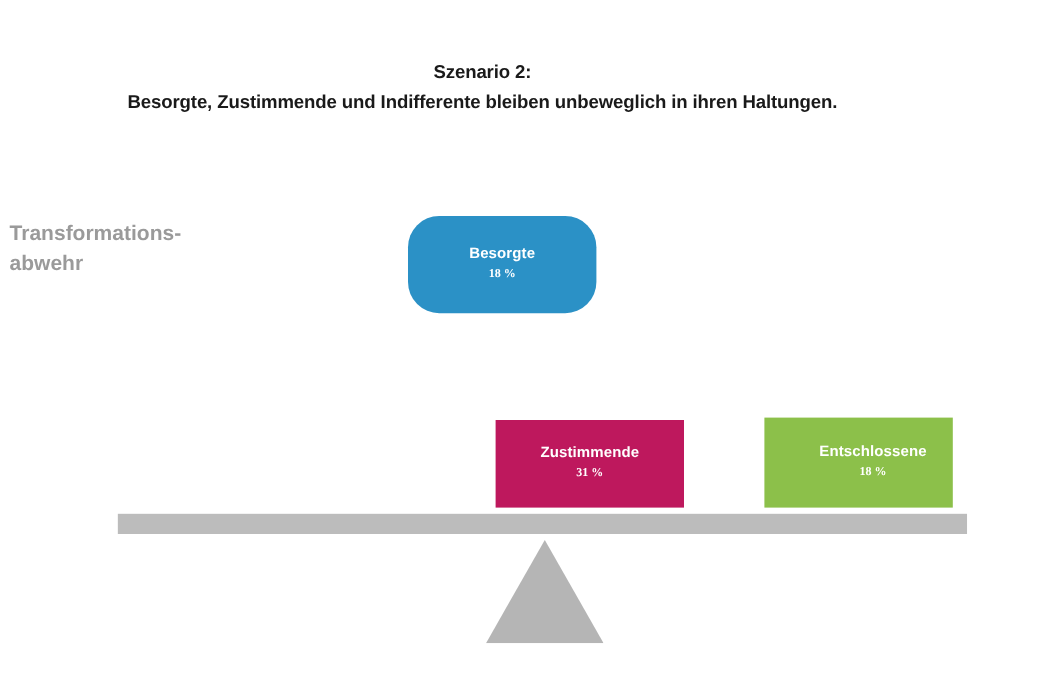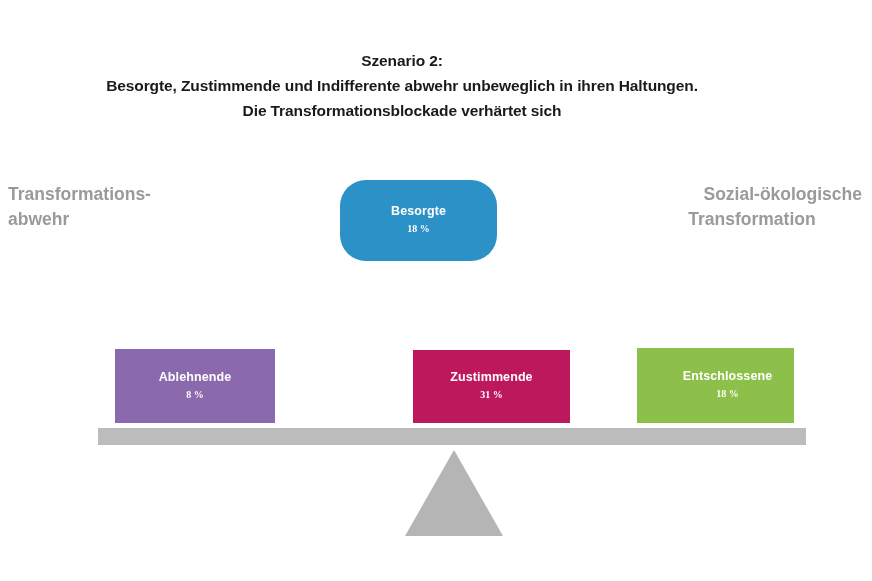--- a/index.html
+++ b/index.html
@@ -105,44 +105,35 @@
     height: 86px;
   }
 </style>
 </head>
 <body>
 
 <div id="stage">
 
   <div class="title-block">
     <div class="title-line">Szenario 2:</div>
-    <div class="title-line">Besorgte, Zustimmende und Indifferente abwehr unbeweglich in ihren Haltungen.</div>
-    <div class="title-line">Die Transformationsblockade verhärtet sich</div>
+    <div class="title-line">Besorgte, Zustimmende und Indifferente bleiben unbeweglich in ihren Haltungen.</div>
   </div>
 
   <div class="pole-label pole-left" style="color: rgb(154, 154, 154);">
     <span class="l1">Transformations-</span>
     <span class="l2">abwehr</span>
   </div>
 
-  <div class="pole-label pole-right" style="color: rgb(154, 154, 154);">
-    <span class="l1">Sozial-ökologische</span>
-    <span class="l2">Transformation</span>
-  </div>
 
   <div class="block" id="block-besorgte" style="background: rgb(43, 145, 198); border-radius: 26px;">
     <span class="b-name">Besorgte</span>
     <span class="b-val">18 %</span>
   </div>
 
 
-  <div class="block" id="block-ablehnende" style="background: rgb(138, 106, 173);">
-    <span class="b-name">Ablehnende</span>
-    <span class="b-val">8 %</span>
-  </div>
 
   <div class="block" id="block-zustimmende" style="background: #be185d;">
     <span class="b-name">Zustimmende</span>
     <span class="b-val">31 %</span>
   </div>
 
   <div class="block" id="block-entschlossene" style="background: rgb(140, 192, 74);">
     <span class="b-name">Entschlossene</span>
     <span class="b-val">18 %</span>
   </div>

